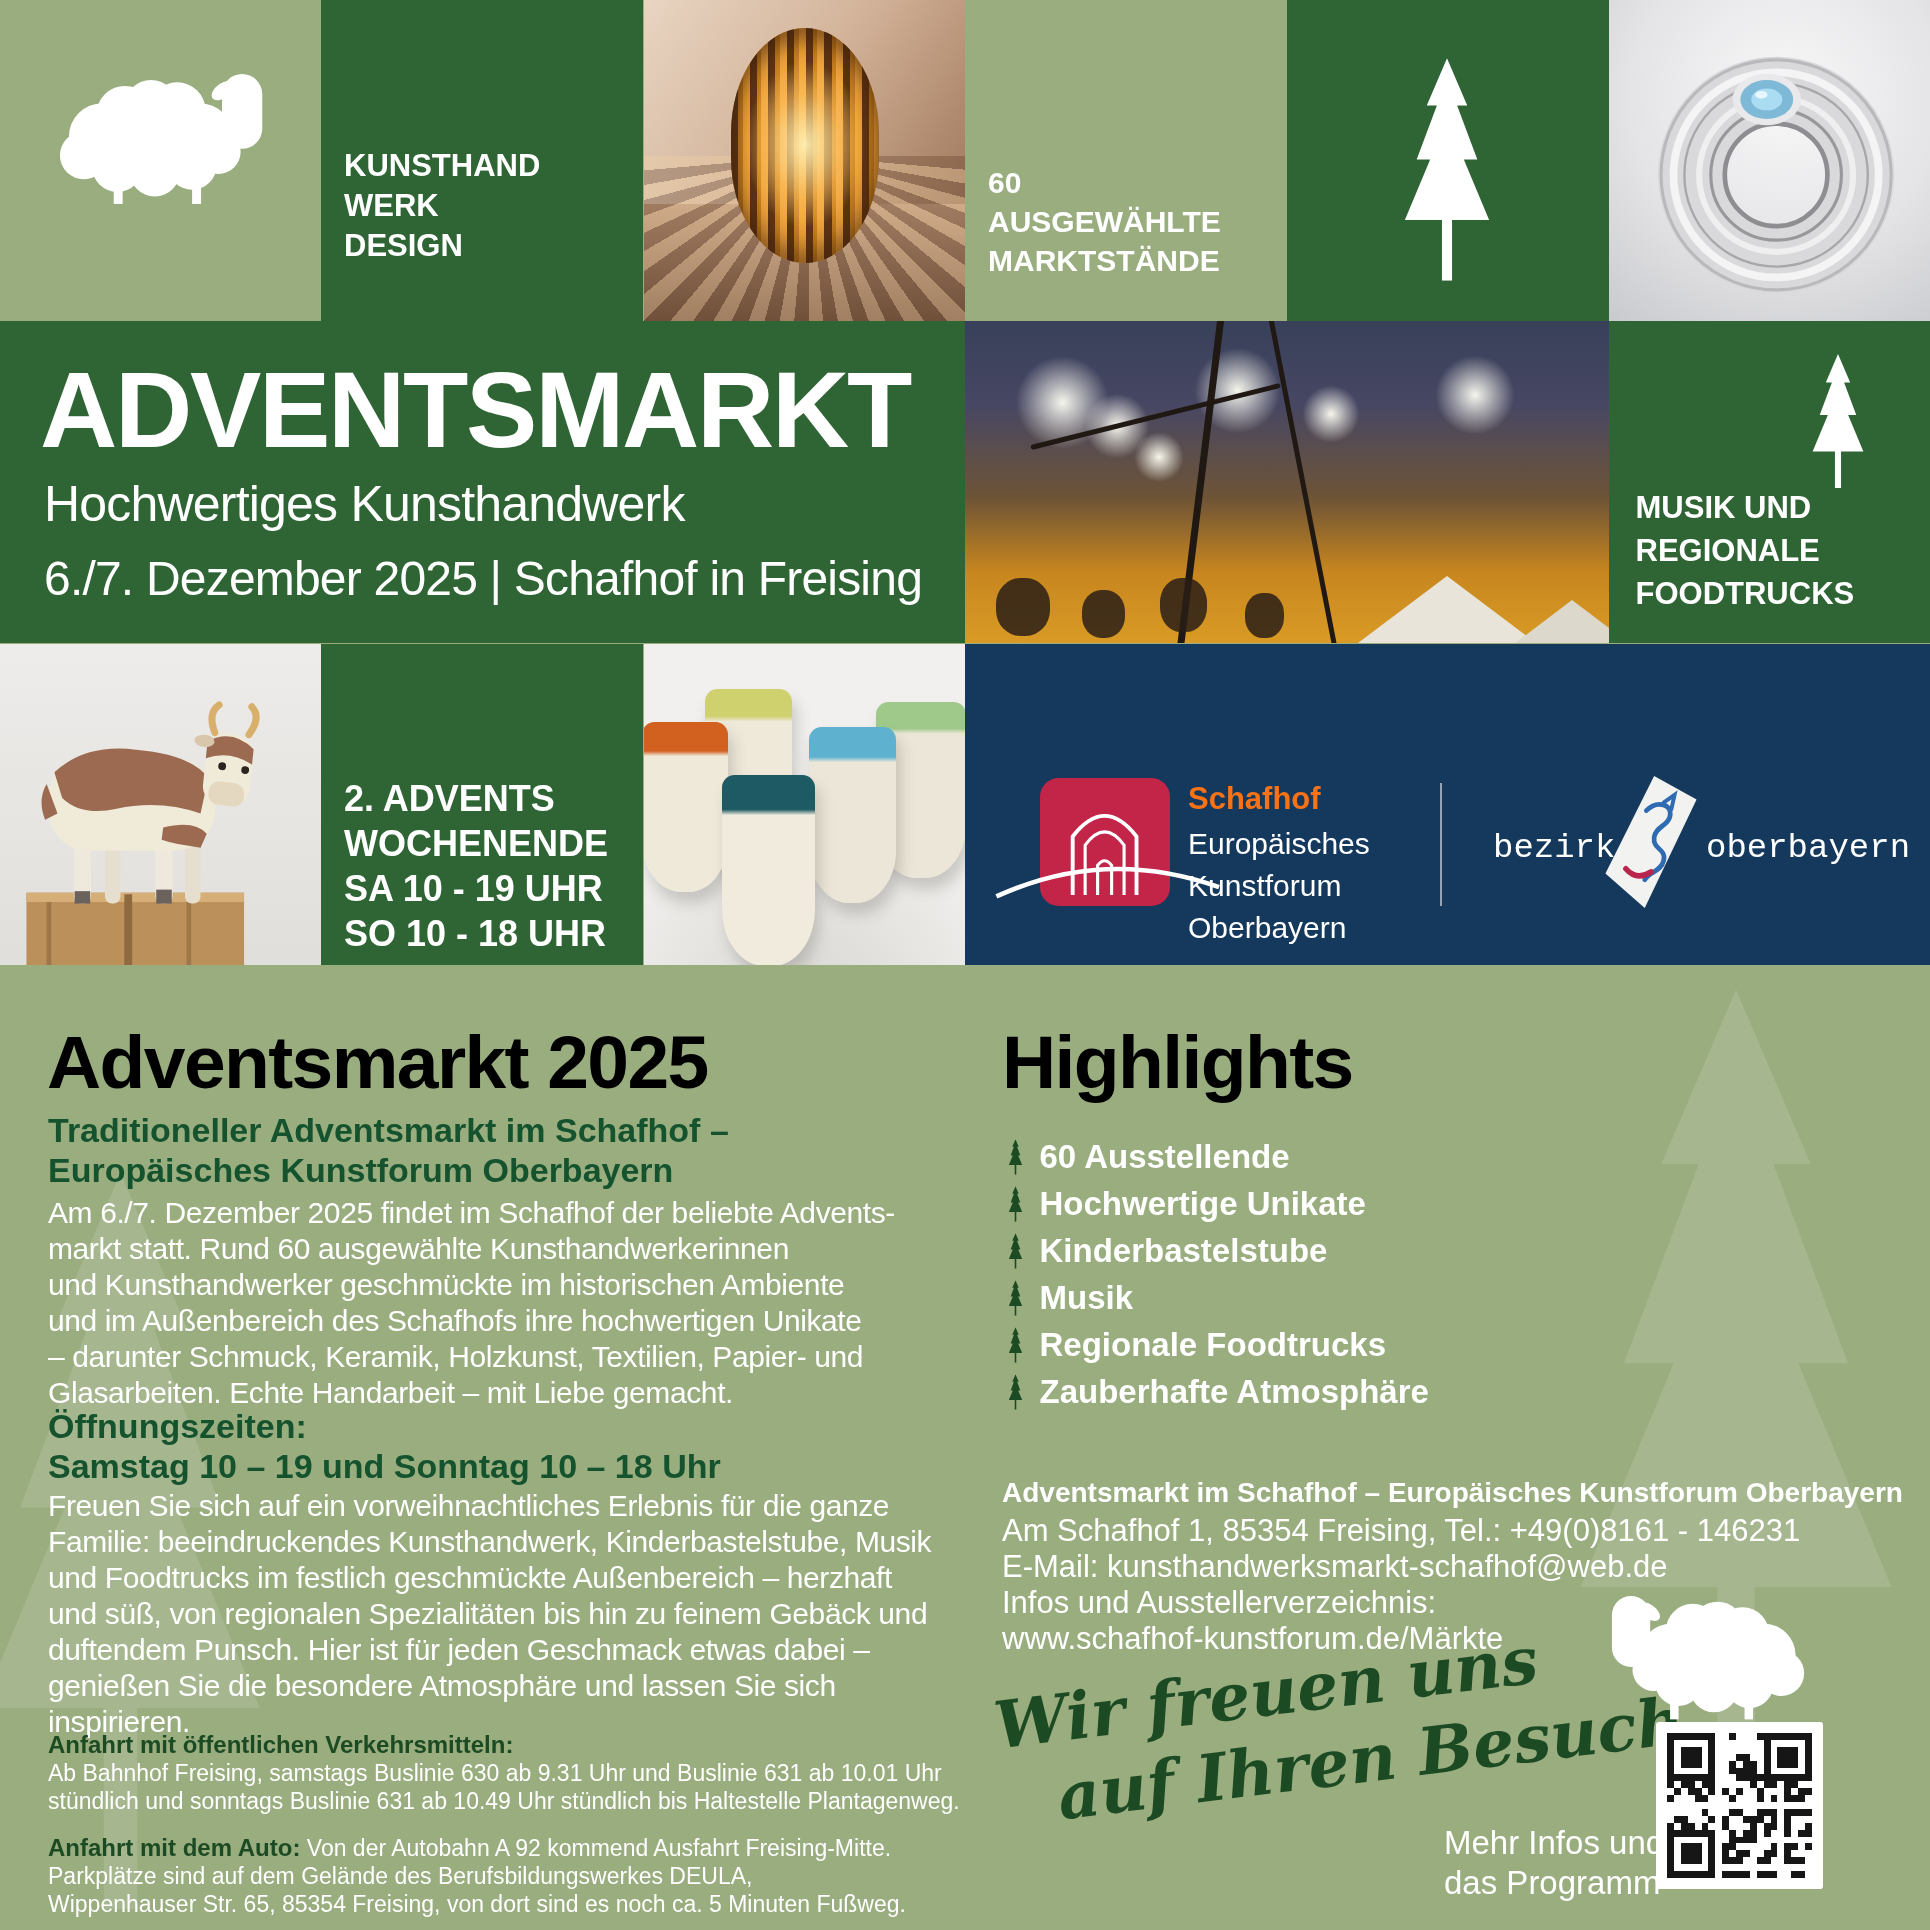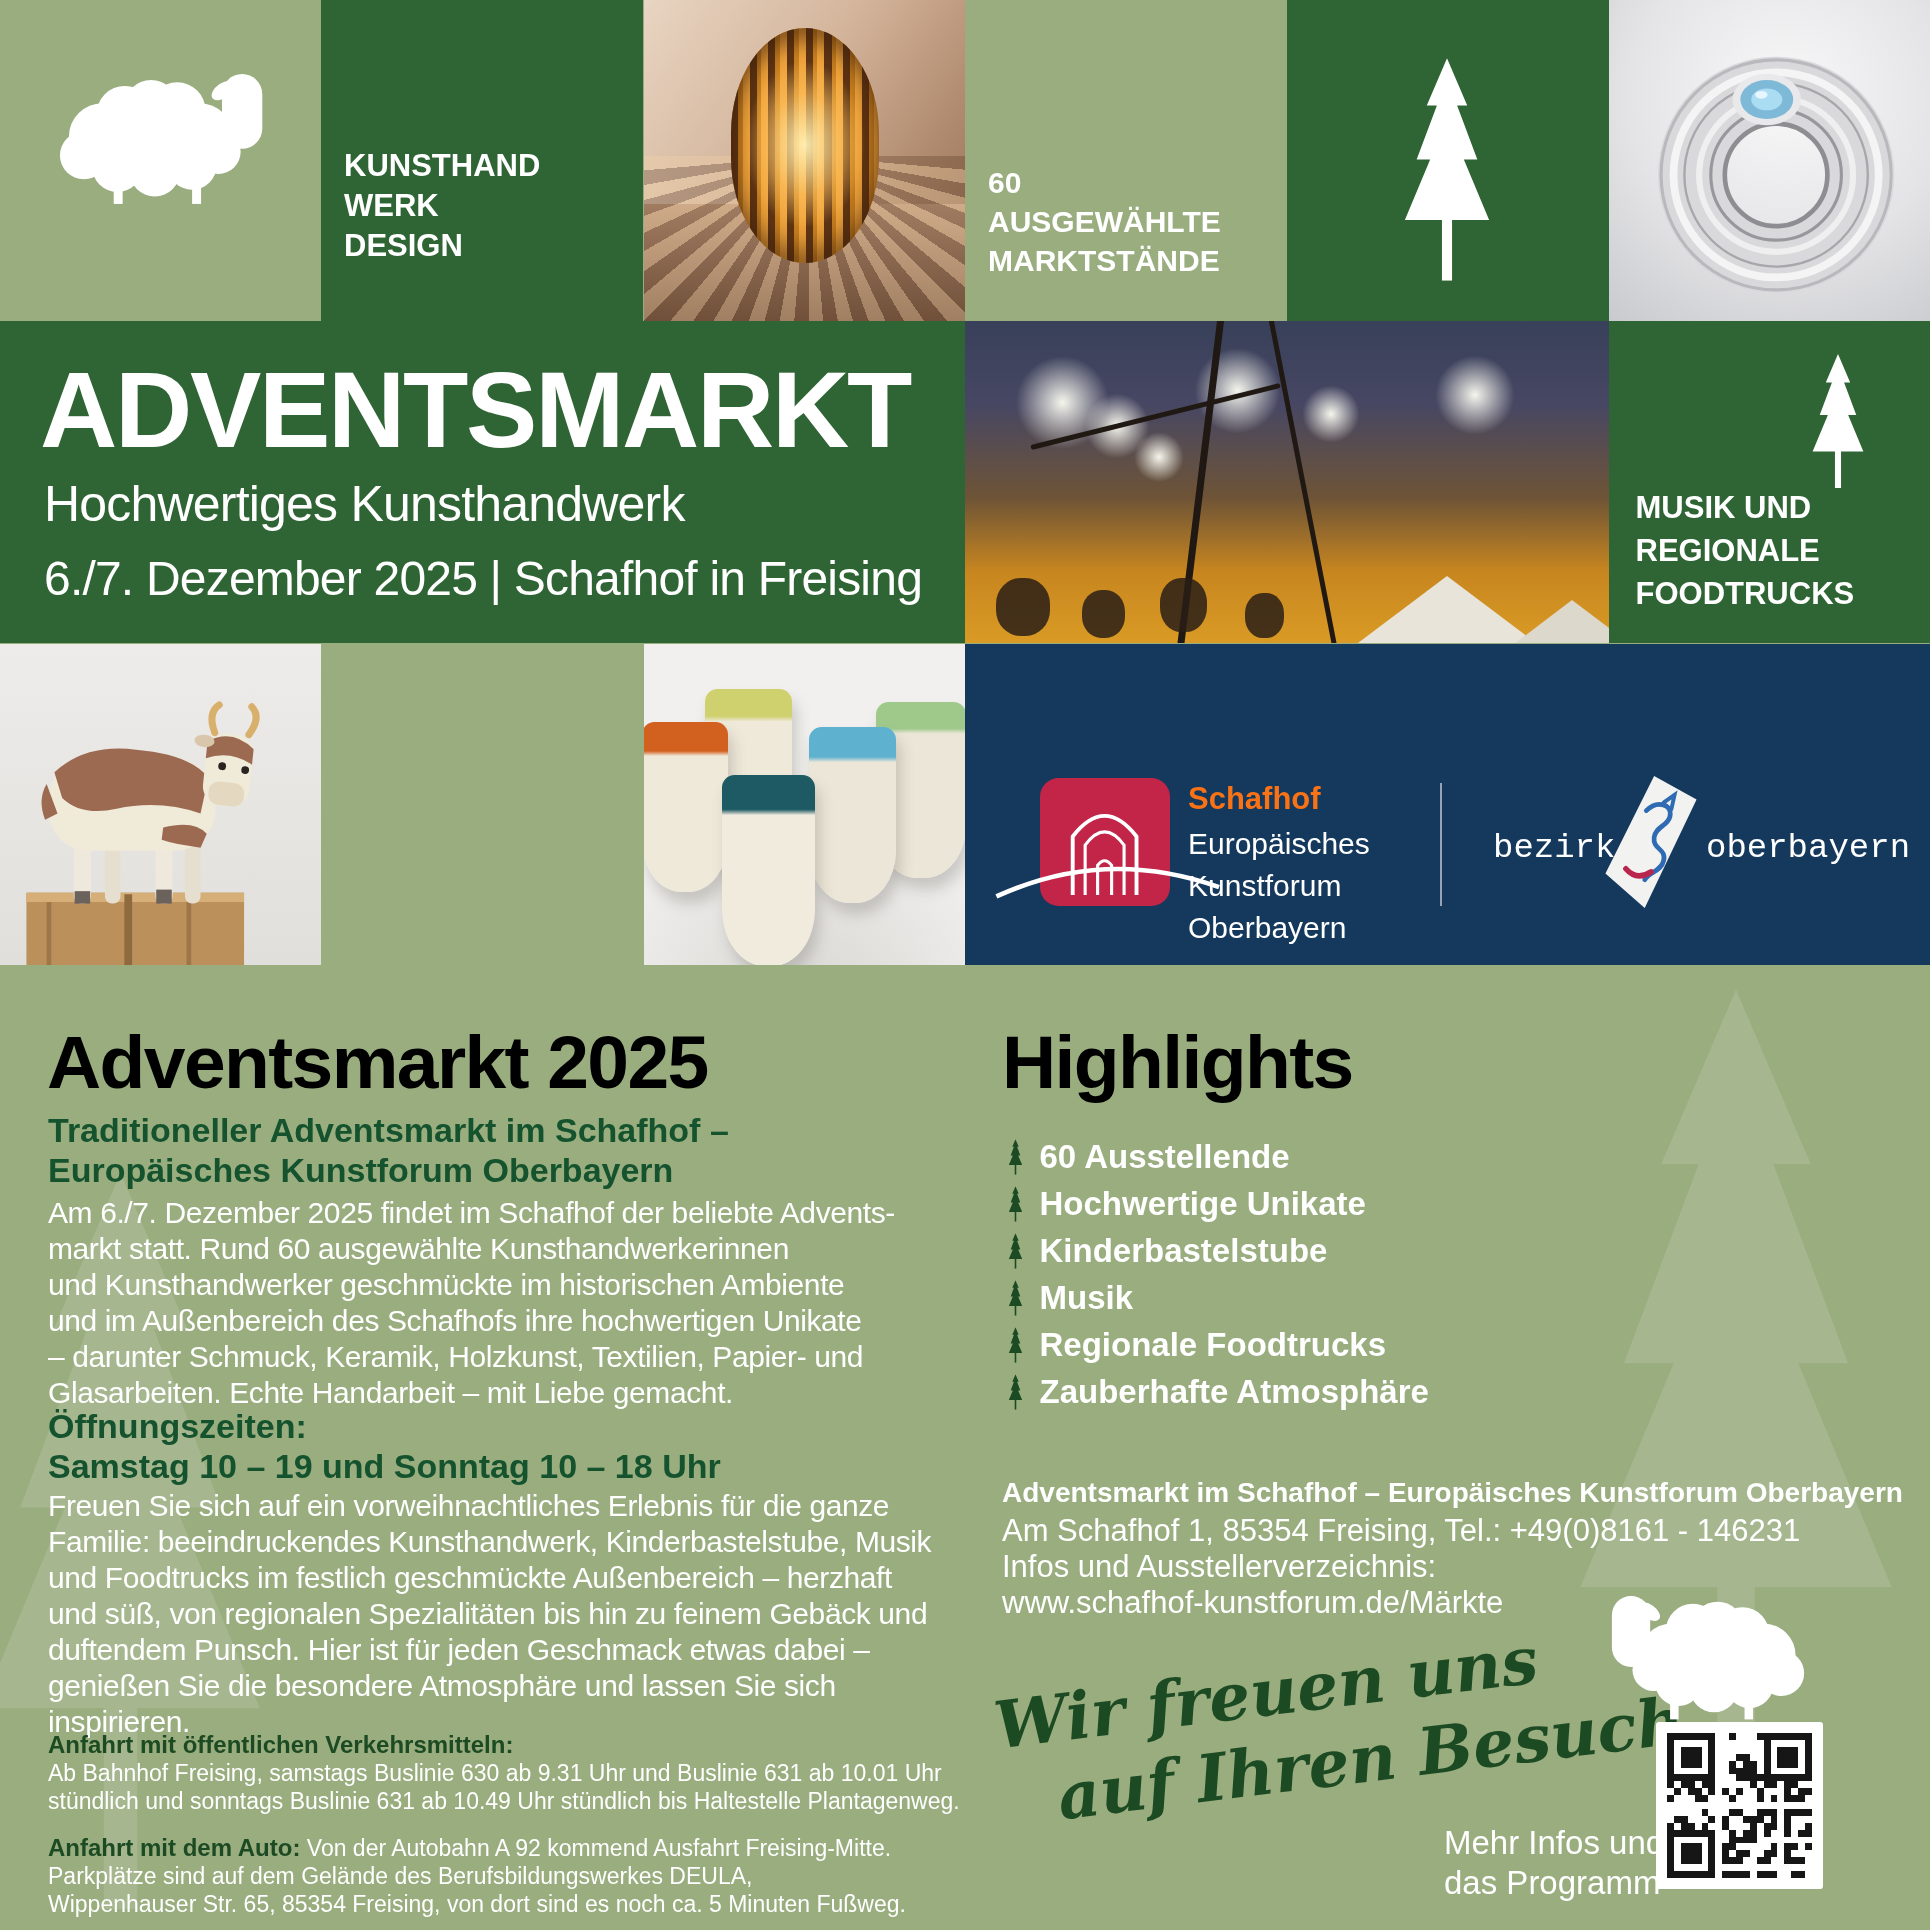--- a/index.html
+++ b/index.html
@@ -221,20 +221,28 @@
         <rect x="270" y="178" width="46" height="30" rx="13" fill="#e4d8c0"></rect>
         <circle cx="284" cy="158" r="5" fill="#2a2420"></circle>
         <circle cx="314" cy="160" r="5" fill="#2a2420"></circle>
         <path d="M270,116 Q258,92 272,80" stroke="#d8b06c" stroke-width="9" fill="none" stroke-linecap="round"></path>
         <path d="M314,114 Q328,90 314,78" stroke="#d8b06c" stroke-width="9" fill="none" stroke-linecap="round"></path>
         <ellipse cx="258" cy="128" rx="13" ry="8" fill="#d9c7ab"></ellipse>
       </g>
     </svg>
   </div>
 
+  <div id="sched" class="tile dark">
+    <div class="wlines">
+      <div>2. ADVENTS</div>
+      <div>WOCHENENDE</div>
+      <div>SA 10 - 19 UHR</div>
+      <div>SO 10 - 18 UHR</div>
+    </div>
+  </div>
 
   <div id="cups" class="tile">
     <div class="cup" style="left:61px;top:45px;width:87px;height:181px;background:linear-gradient(#cfd06e 0 15%,#efe9da 18%);"></div>
     <div class="cup" style="left:232px;top:58px;width:90px;height:176px;background:linear-gradient(#9ec98b 0 15%,#ece6d8 18%);"></div>
     <div class="cup" style="left:-1.6px;top:78px;width:86px;height:170px;background:linear-gradient(#d2601e 0 17%,#efe9da 20%);"></div>
     <div class="cup" style="left:165px;top:83px;width:87px;height:176px;background:linear-gradient(#5fb2cf 0 17%,#ece6d8 20%);"></div>
     <div class="cup" style="left:78px;top:131px;width:93px;height:191px;background:linear-gradient(#1e5a63 0 18%,#f0ebdd 21%);"></div>
   </div>
 
   <div id="navy" class="tile">
@@ -341,20 +349,21 @@
       <div class="hl-item">
           <svg viewBox="0 0 30 46" width="23" height="36">
             <use href="#fir"></use>
           </svg>
           <span>Zauberhafte Atmosphäre</span>
         </div>
     </div>
     <div class="abs" style="left:1002px;top:512px;font-size:28px;font-weight:bold;color:#fff;white-space:nowrap;">Adventsmarkt im Schafhof – Europäisches Kunstforum Oberbayern</div>
     <div class="abs" style="left:1002px;top:548px;font-size:31px;line-height:36px;color:#fff;white-space:nowrap;">
       <div>Am Schafhof 1, 85354 Freising, Tel.: +49(0)8161 - 146231</div>
+      <div>E-Mail: kunsthandwerksmarkt-schafhof@web.de</div>
       <div>Infos und Ausstellerverzeichnis:</div>
       <div>www.schafhof-kunstforum.de/Märkte</div>
     </div>
     <div id="script">
       <div class="s1">Wir freuen uns</div>
       <div class="s2">auf Ihren Besuch</div>
     </div>
     <div id="caption">
       <div>Mehr Infos und</div>
       <div>das Programm</div>

